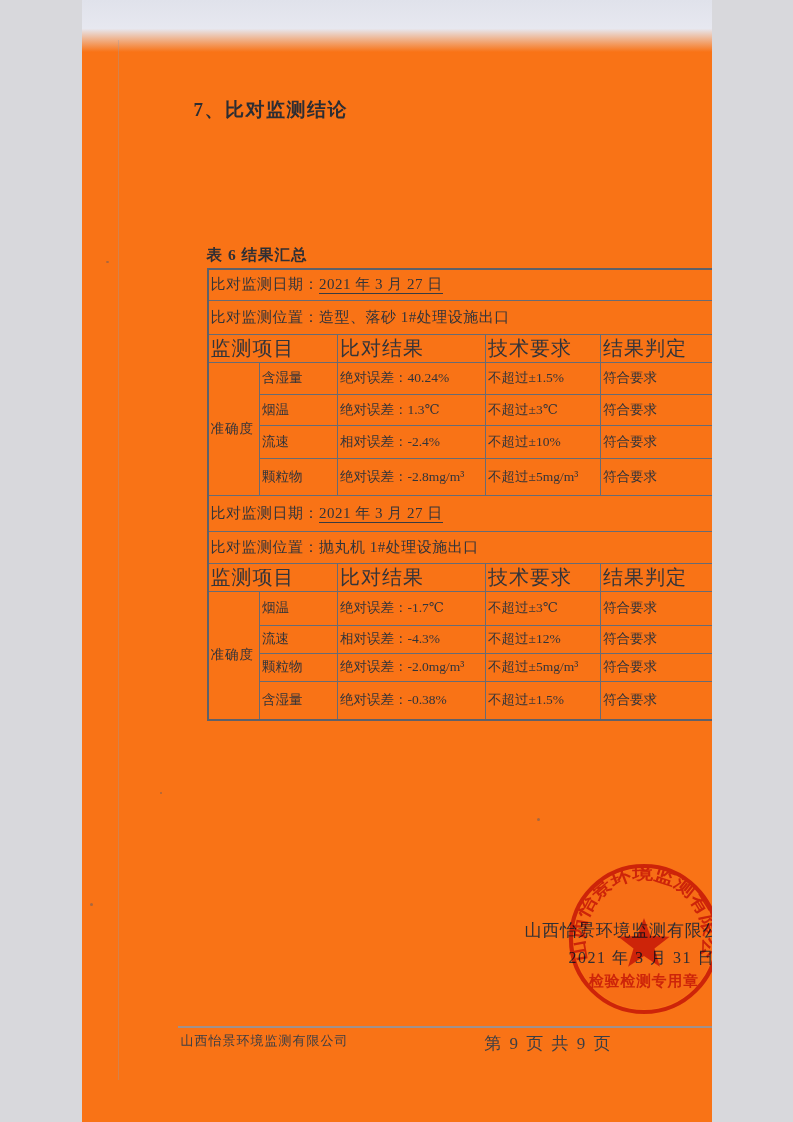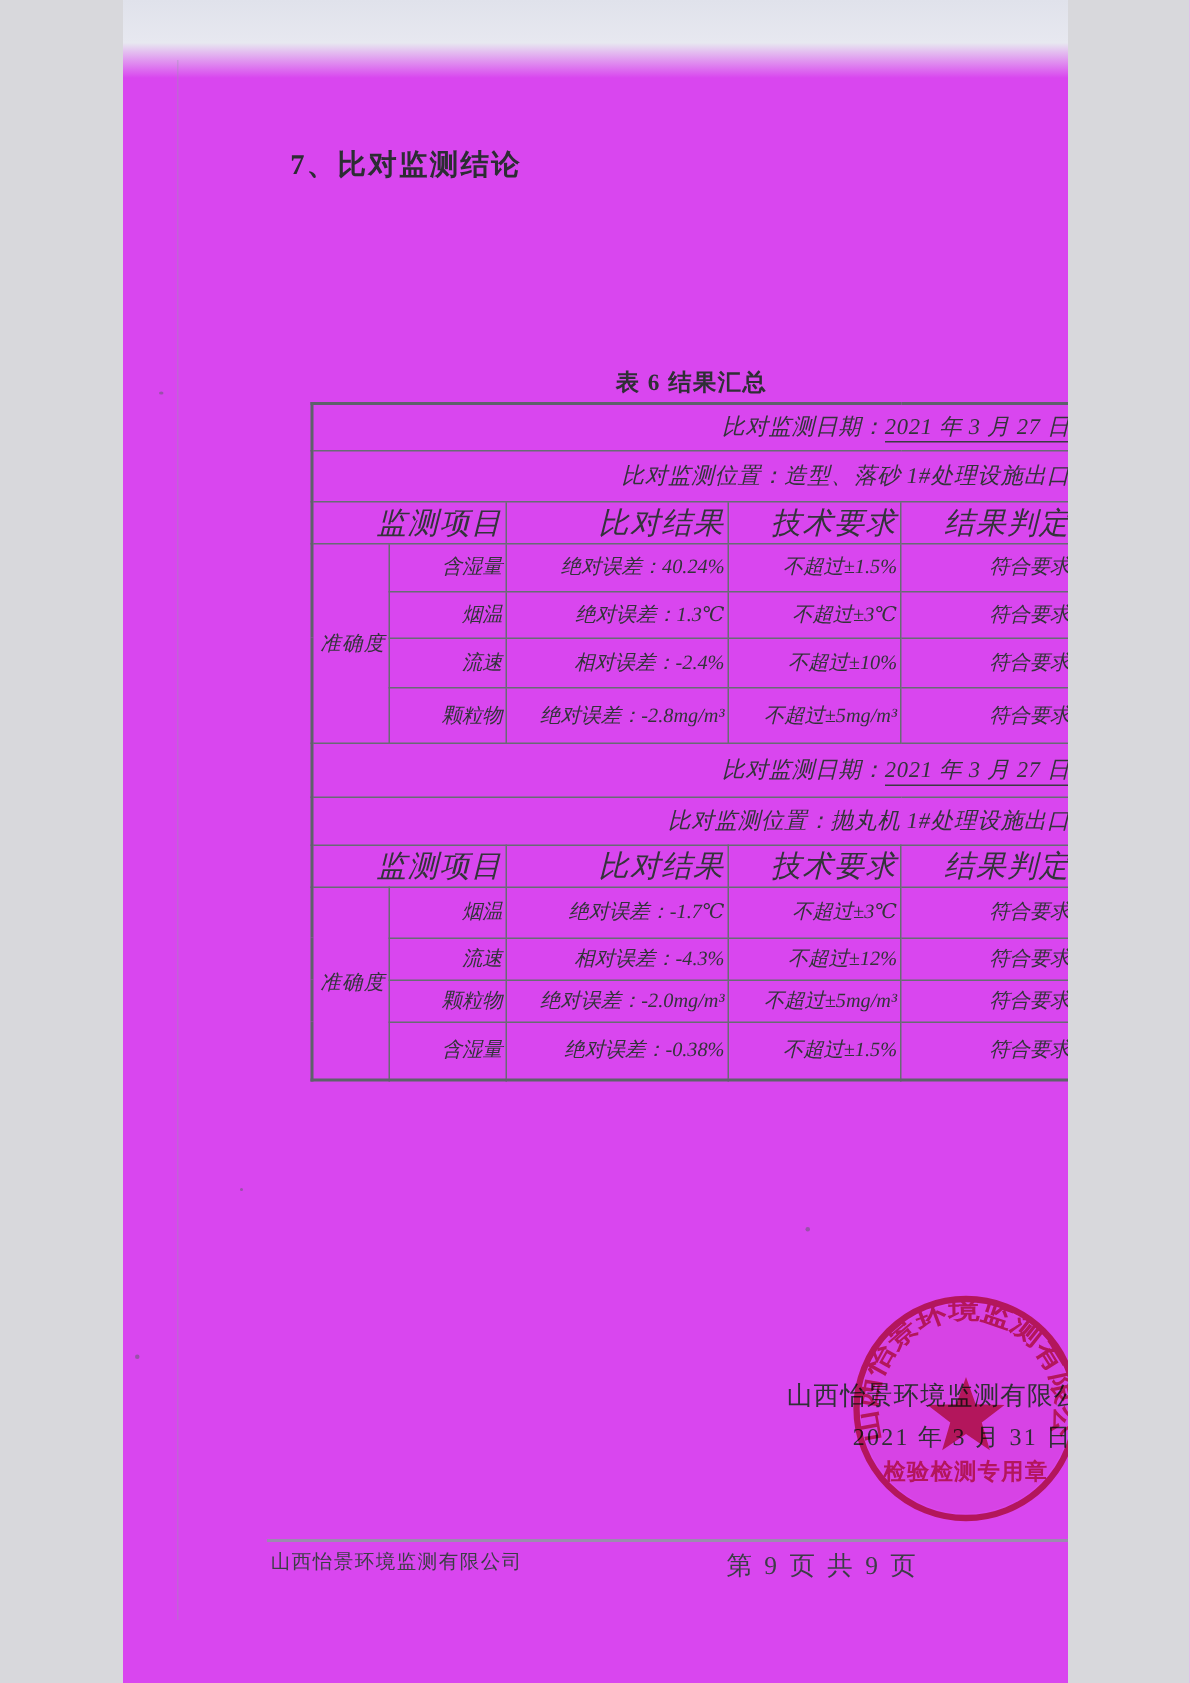--- a/index.html
+++ b/index.html
@@ -1,21 +1,21 @@
 <!DOCTYPE html>
 <html><head>
 <meta charset="utf-8">
 <style>
   html,body{margin:0;padding:0;}
   body{background:#d8d8dc;}
   .page{
     position:relative;
     width:630px;height:1122px;
     margin:0 auto;
-    background:#d946ef;
+    background:#f97316;
     overflow:hidden;
     font-family:"Liberation Serif","DejaVu Serif",serif;
     color:#34353b;
   }
   .page::before{
     content:"";position:absolute;left:0;top:0;width:100%;height:52px;
     background:linear-gradient(to bottom,#e0e2eb 0%,#e7e8f0 55%,rgba(231,232,240,0) 100%);
     pointer-events:none;
   }
   .scan-edge{position:absolute;left:36px;top:40px;width:1px;height:1040px;background:rgba(150,155,172,.35);}
@@ -23,32 +23,32 @@
 
   .section-title{
     position:absolute;left:112px;top:97px;
     font-size:19px;font-weight:bold;color:#2c2d33;letter-spacing:1.5px;white-space:nowrap;
   }
   .intro{position:absolute;left:112px;top:131px;width:590px;font-size:16px;color:#34353b;}
   .intro .line{line-height:31.4px;white-space:nowrap;letter-spacing:.4px;}
   .intro .line.indent{text-indent:32px;}
 
   .table-caption{
-    position:absolute;left:125px;top:245px;width:509px;text-align:center;
+    position:absolute;left:125px;top:245px;width:509px;text-align:left;
     font-size:15.5px;font-weight:bold;letter-spacing:1px;color:#2e2f35;
   }
 
   table.cmp{
     position:absolute;left:125px;top:268px;width:509px;
     border-collapse:collapse;table-layout:fixed;
     font-size:13.5px;color:#33343a;
   }
   table.cmp td,table.cmp th{
-    border:1px solid #686b74;text-align:right;vertical-align:middle;
-    padding:0 2px;font-weight:normal;overflow:hidden;font-style:italic;
+    border:1px solid #686b74;text-align:left;vertical-align:middle;
+    padding:0 2px;font-weight:normal;overflow:hidden;
   }
   table.cmp{border:2px solid #5e616a;}
   td.info{font-size:15px;font-weight:600;letter-spacing:.5px;}
   td.info .u{border-bottom:1.2px solid #3a3b41;padding-bottom:1px;}
   th.hd{font-size:20px;font-weight:bold;letter-spacing:1px;}
   td.grp{font-size:13.5px;letter-spacing:1px;}
 
   .closing{position:absolute;left:112px;top:741px;width:590px;font-size:16px;}
   .closing .line{line-height:34px;white-space:nowrap;letter-spacing:.4px;}
   .closing .line.indent{text-indent:32px;}

